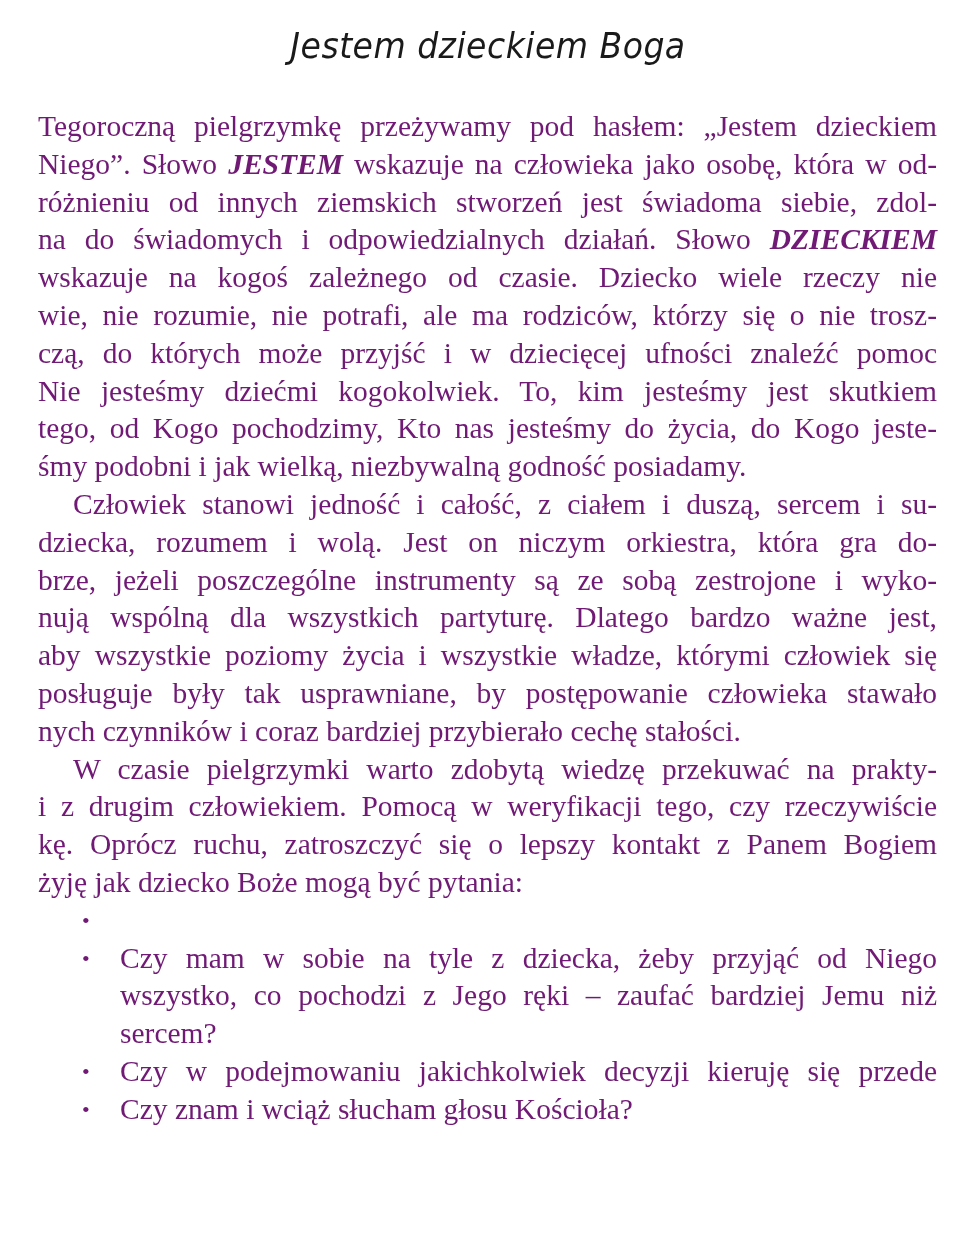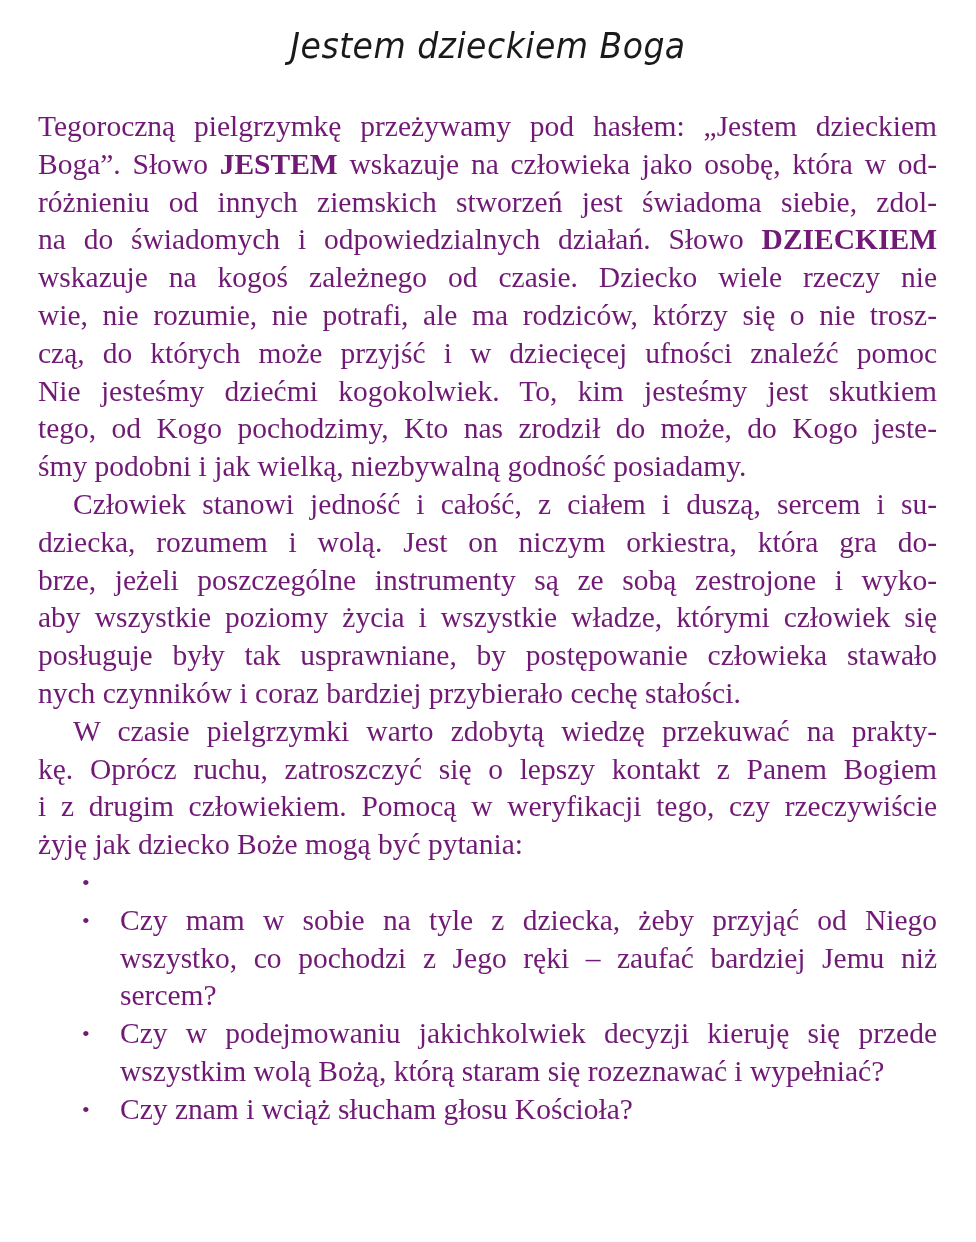--- a/index.html
+++ b/index.html
@@ -13,73 +13,73 @@
     .body {
       position: absolute; left: 38px; top: 108px; width: 899px;
       font-family: "Liberation Serif", serif; font-size: 29.5px; color: #701a75;
     }
     .line {
       display: block; height: 37.8px; line-height: 37.8px; white-space: nowrap;
       text-align: justify; text-align-last: justify; overflow: visible;
     }
     .line.last { text-align-last: left; }
     .line.indent { padding-left: 35px; }
-    .b { font-weight: bold; }
+    .b { font-weight: bold; font-style: italic; }
     .list { position: relative; }
     .li-line { display: block; height: 37.8px; line-height: 37.8px; padding-left: 82px; position: relative;
       white-space: nowrap; text-align: justify; text-align-last: justify; }
     .li-line.last { text-align-last: left; }
     .bullet { position: absolute; left: 44px; top: 0; font-size: 22px; line-height: 37.8px; }
   </style>
 </head>
 <body>
 
 <h1 class="title">Jestem dzieckiem Boga</h1>
 
 <div class="body">
 
   <div>
     <span class="line"><span>Tegoroczną pielgrzymkę przeżywamy pod hasłem: „Jestem dzieckiem</span></span>
-    <span class="line"><span>Boga”. Słowo </span><span class="b">JESTEM</span><span> wskazuje na człowieka jako osobę, która w od-</span></span>
+    <span class="line"><span>Niego”. Słowo </span><span class="b">JESTEM</span><span> wskazuje na człowieka jako osobę, która w od-</span></span>
     <span class="line"><span>różnieniu od innych ziemskich stworzeń jest świadoma siebie, zdol-</span></span>
     <span class="line"><span>na do świadomych i odpowiedzialnych działań. Słowo </span><span class="b">DZIECKIEM</span></span>
     <span class="line"><span>wskazuje na kogoś zależnego od czasie. Dziecko wiele rzeczy nie</span></span>
     <span class="line"><span>wie, nie rozumie, nie potrafi, ale ma rodziców, którzy się o nie trosz-</span></span>
     <span class="line"><span>czą, do których może przyjść i w dziecięcej ufności znaleźć pomoc</span></span>
     <span class="line"><span>Nie jesteśmy dziećmi kogokolwiek. To, kim jesteśmy jest skutkiem</span></span>
-    <span class="line"><span>tego, od Kogo pochodzimy, Kto nas zrodził do może, do Kogo jeste-</span></span>
+    <span class="line"><span>tego, od Kogo pochodzimy, Kto nas jesteśmy do życia, do Kogo jeste-</span></span>
     <span class="line last"><span>śmy podobni i jak wielką, niezbywalną godność posiadamy.</span></span>
   </div>
 
   <div>
     <span class="line indent"><span>Człowiek stanowi jedność i całość, z ciałem i duszą, sercem i su-</span></span>
     <span class="line"><span>dziecka, rozumem i wolą. Jest on niczym orkiestra, która gra do-</span></span>
     <span class="line"><span>brze, jeżeli poszczególne instrumenty są ze sobą zestrojone i wyko-</span></span>
+    <span class="line"><span>nują wspólną dla wszystkich partyturę. Dlatego bardzo ważne jest,</span></span>
     <span class="line"><span>aby wszystkie poziomy życia i wszystkie władze, którymi człowiek się</span></span>
     <span class="line"><span>posługuje były tak usprawniane, by postępowanie człowieka stawało</span></span>
     <span class="line last"><span>nych czynników i coraz bardziej przybierało cechę stałości.</span></span>
   </div>
 
   <div>
     <span class="line indent"><span>W czasie pielgrzymki warto zdobytą wiedzę przekuwać na prakty-</span></span>
+    <span class="line"><span>i z drugim człowiekiem. Pomocą w weryfikacji tego, czy rzeczywiście</span></span>
     <span class="line"><span>kę. Oprócz ruchu, zatroszczyć się o lepszy kontakt z Panem Bogiem</span></span>
-    <span class="line"><span>i z drugim człowiekiem. Pomocą w weryfikacji tego, czy rzeczywiście</span></span>
     <span class="line last"><span>żyję jak dziecko Boże mogą być pytania:</span></span>
   </div>
 
   <div class="list">
     <div>
       <span class="li-line last"><span class="bullet">•</span></span>
     </div>
     <div>
       <span class="li-line"><span class="bullet">•</span><span>Czy mam w sobie na tyle z dziecka, żeby przyjąć od Niego</span></span>
       <span class="li-line"><span>wszystko, co pochodzi z Jego ręki – zaufać bardziej Jemu niż</span></span>
       <span class="li-line last"><span>sercem?</span></span>
     </div>
     <div>
       <span class="li-line"><span class="bullet">•</span><span>Czy w podejmowaniu jakichkolwiek decyzji kieruję się przede</span></span>
-      <span class="li-line last"><span>wszystkim wolą Bożą, którą staram się rozeznawać i wypełniać?</span></span>
     </div>
     <div>
       <span class="li-line last"><span class="bullet">•</span><span>Czy znam i wciąż słucham głosu Kościoła?</span></span>
     </div>
   </div>
 </div>
 
 </body></html>

